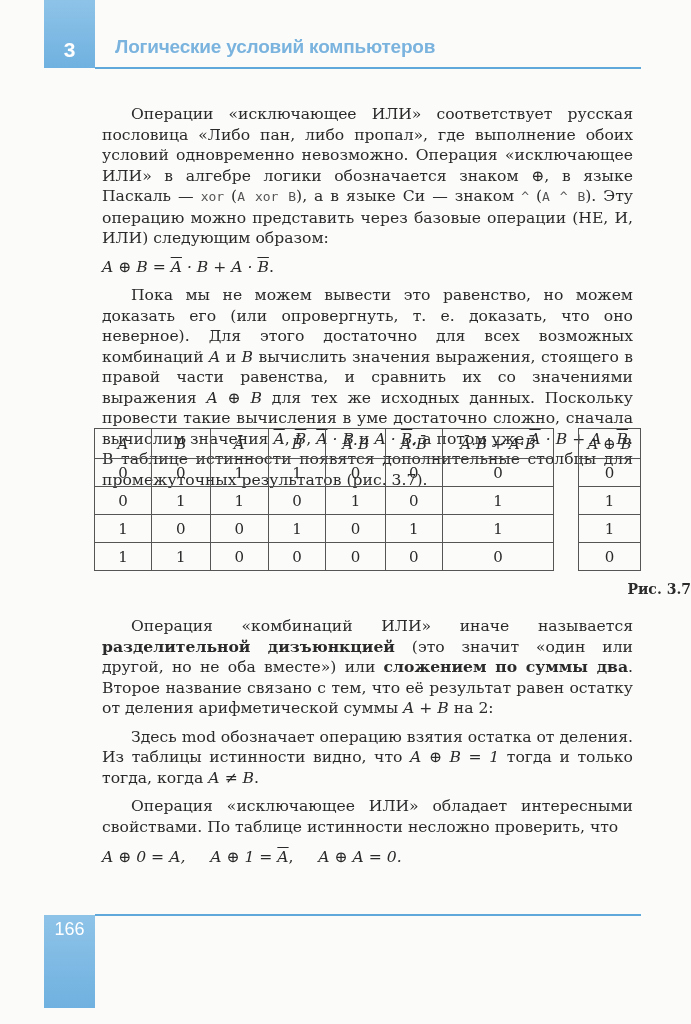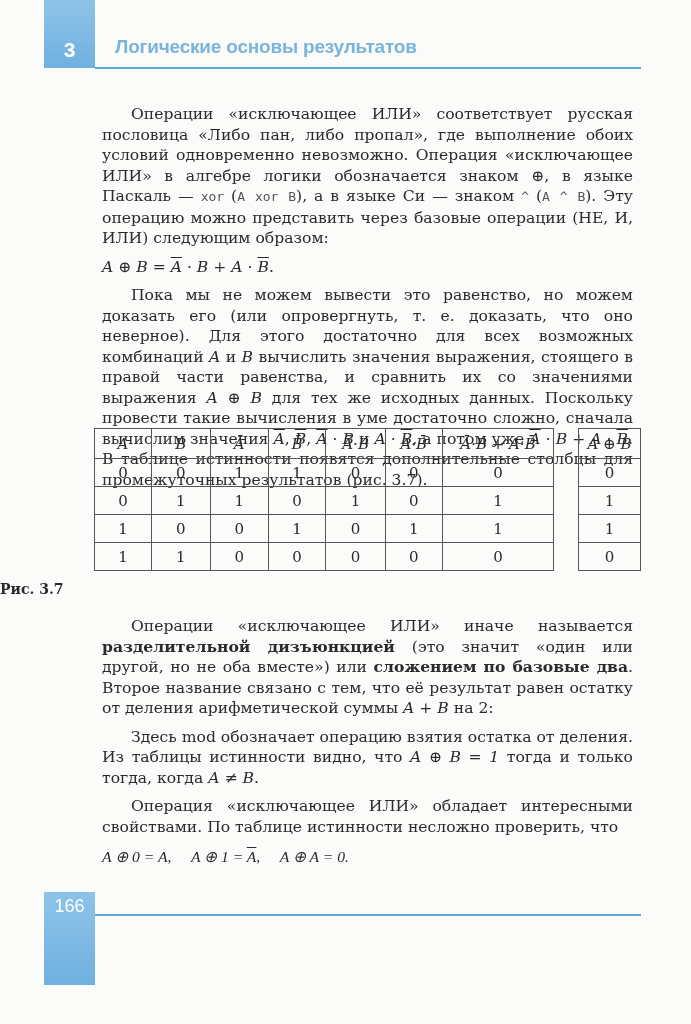--- a/index.html
+++ b/index.html
@@ -7,21 +7,21 @@
     width: 691px; height: 1024px; position: relative; overflow: hidden;
     background: #fbfbfa;
     font-family: "DejaVu Serif", "Liberation Serif", serif;
     color: #2a2a2a;
   }
   .band {
     position: absolute; left: 44px; width: 51px;
     background: linear-gradient(#8ec3e8, #6fb1e0);
   }
   .band-top { top: 0; height: 68px; }
-  .band-bottom { top: 892px; height: 93px; }
+  .band-bottom { top: 915px; height: 93px; }
   .chapter-num {
     position: absolute; left: 0; right: 0; top: 38px; text-align: center;
     font-family: "Liberation Sans", sans-serif; font-weight: bold; font-size: 21px; color: #fff;
   }
   .page-num {
     position: absolute; left: 0; right: 0; top: 4px; text-align: center;
     font-family: "Liberation Sans", sans-serif; font-size: 18px; color: #fff;
   }
   .hline { position: absolute; height: 2px; background: #5fa8db; }
   .hline-top { left: 95px; top: 67px; width: 546px; }
@@ -49,32 +49,32 @@
     font-size: 15px; border: 1.5px solid #444;
   }
   table.tt td, table.tt th {
     border: 1px solid #555; text-align: center; height: 27px; padding: 0;
     font-weight: normal;
   }
   table.tt th { font-style: italic; height: 29px; }
   #tbl-main { left: 94px; top: 428px; width: 460px; }
   #tbl-xor { left: 578px; top: 428px; width: 63px; }
   .caption {
-    position: absolute; left: 0; width: 691px; top: 581px; text-align: left;
+    position: absolute; left: 0; width: 691px; top: 581px; text-align: right;
     font-size: 14px; font-weight: bold;
   }
 </style>
 </head>
 <body>
 
 <div class="band band-top">
   <div class="chapter-num">3</div>
 </div>
 <div class="hline hline-top"></div>
-<div class="chapter-title">Логические основы результатов</div>
+<div class="chapter-title">Логические условий компьютеров</div>
 
 <div class="text" style="top:96px;">
   <p><span>Операции «исключающее ИЛИ» соответствует русская пословица «Либо пан, либо пропал», где выполнение обоих условий одновременно невозможно. Операция «исключающее ИЛИ» в алгебре логики обозначается знаком ⊕, в языке Паскаль — </span><span class="mono">xor</span><span> (</span><span class="mono">A xor B</span><span>), а в языке Си — знаком </span><span class="mono">^</span><span> (</span><span class="mono">A ^ B</span><span>). Эту операцию можно представить через базовые операции (НЕ, И, ИЛИ) следующим образом:</span></p>
   <p class="formula"><i>A ⊕ B</i><span> = </span><i class="ov">A</i><i> · B + A · </i><i class="ov">B</i><span>.</span></p>
   <p><span>Пока мы не можем вывести это равенство, но можем доказать его (или опровергнуть, т. е. доказать, что оно неверное). Для этого достаточно для всех возможных комбинаций </span><i>A</i><span> и </span><i>B</i><span> вычислить значения выражения, стоящего в правой части равенства, и сравнить их со значениями выражения </span><i>A ⊕ B</i><span> для тех же исходных данных. Поскольку провести такие вычисления в уме достаточно сложно, сначала вычислим значения </span><i class="ov">A</i><span>, </span><i class="ov">B</i><span>, </span><i class="ov">A</i><i> · B</i><span> и </span><i>A · </i><i class="ov">B</i><span>, а потом уже </span><i class="ov">A</i><i> · B + A · </i><i class="ov">B</i><span>. В таблице истинности появятся дополнительные столбцы для промежуточных результатов (рис. 3.7).</span></p>
 </div>
 
 <table class="tt" id="tbl-main">
   <thead>
     <tr id="tt-head">
@@ -143,24 +143,24 @@
         <td>1</td>
       </tr>
       <tr>
         <td>0</td>
       </tr>
     </tbody>
 </table>
 <div class="caption">Рис. 3.7</div>
 
 <div class="text" style="top:608px;">
-  <p><span>Операции «исключающее ИЛИ» иначе называется </span><b>разделительной дизъюнкцией</b><span> (это значит «один или другой, но не оба вместе») или </span><b>сложением по базовые два</b><span>. Второе название связано с тем, что её результат равен остатку от деления арифметической суммы </span><i>A + B</i><span> на 2:</span></p>
+  <p><span>Операция «комбинаций ИЛИ» иначе называется </span><b>разделительной дизъюнкцией</b><span> (это значит «один или другой, но не оба вместе») или </span><b>сложением по суммы два</b><span>. Второе название связано с тем, что её результат равен остатку от деления арифметической суммы </span><i>A + B</i><span> на 2:</span></p>
   <p><span>Здесь mod обозначает операцию взятия остатка от деления. Из таблицы истинности видно, что </span><i>A ⊕ B = 1</i><span> тогда и только тогда, когда </span><i>A ≠ B</i><span>.</span></p>
   <p>Операция «исключающее ИЛИ» обладает интересными свойствами. По таблице истинности несложно проверить, что</p>
-  <p class="formula" style="padding-top:2px;font-family:Liberation Serif, serif;">
+  <p class="formula" style="padding-top:2px;">
     <i>A ⊕ 0 = A,</i>&nbsp;&nbsp;&nbsp;&nbsp;
     <i>A ⊕ 1 = </i><i class="ov">A</i><span>,</span>&nbsp;&nbsp;&nbsp;&nbsp;
     <i>A ⊕ A = 0.</i>
   </p>
 </div>
 
 <div class="hline hline-bottom"></div>
 <div class="band band-bottom">
   <div class="page-num">166</div>
 </div>

